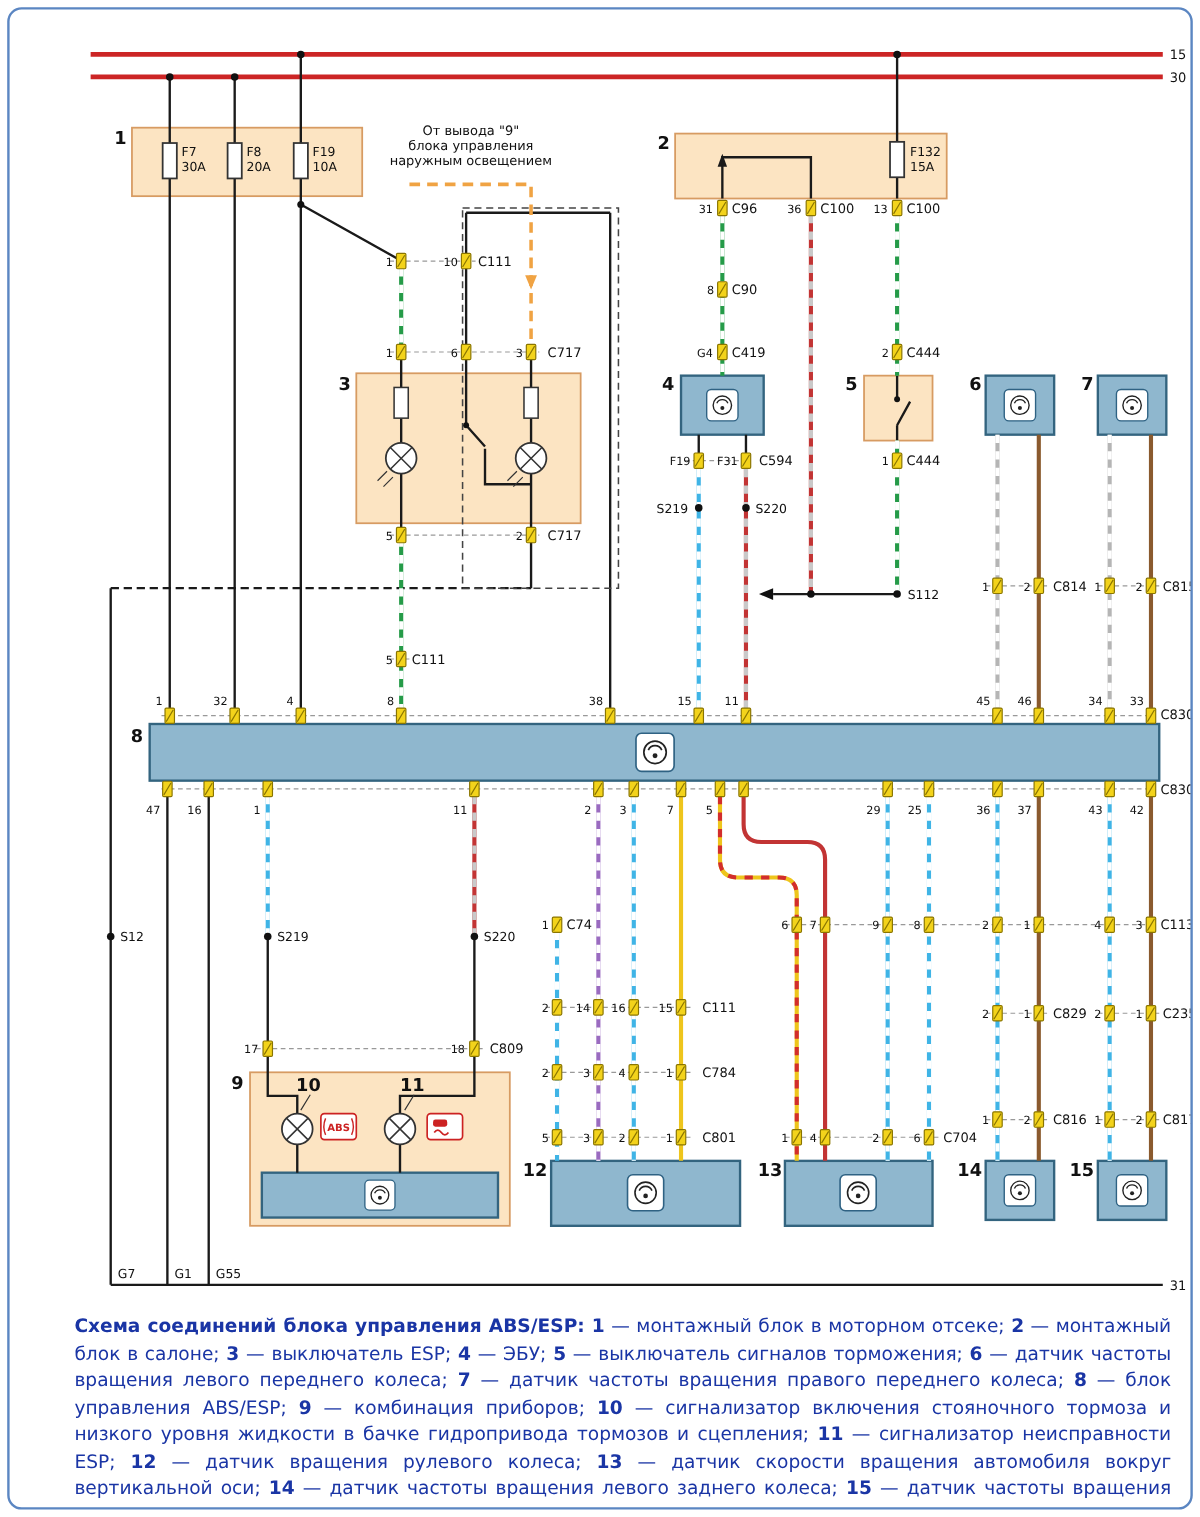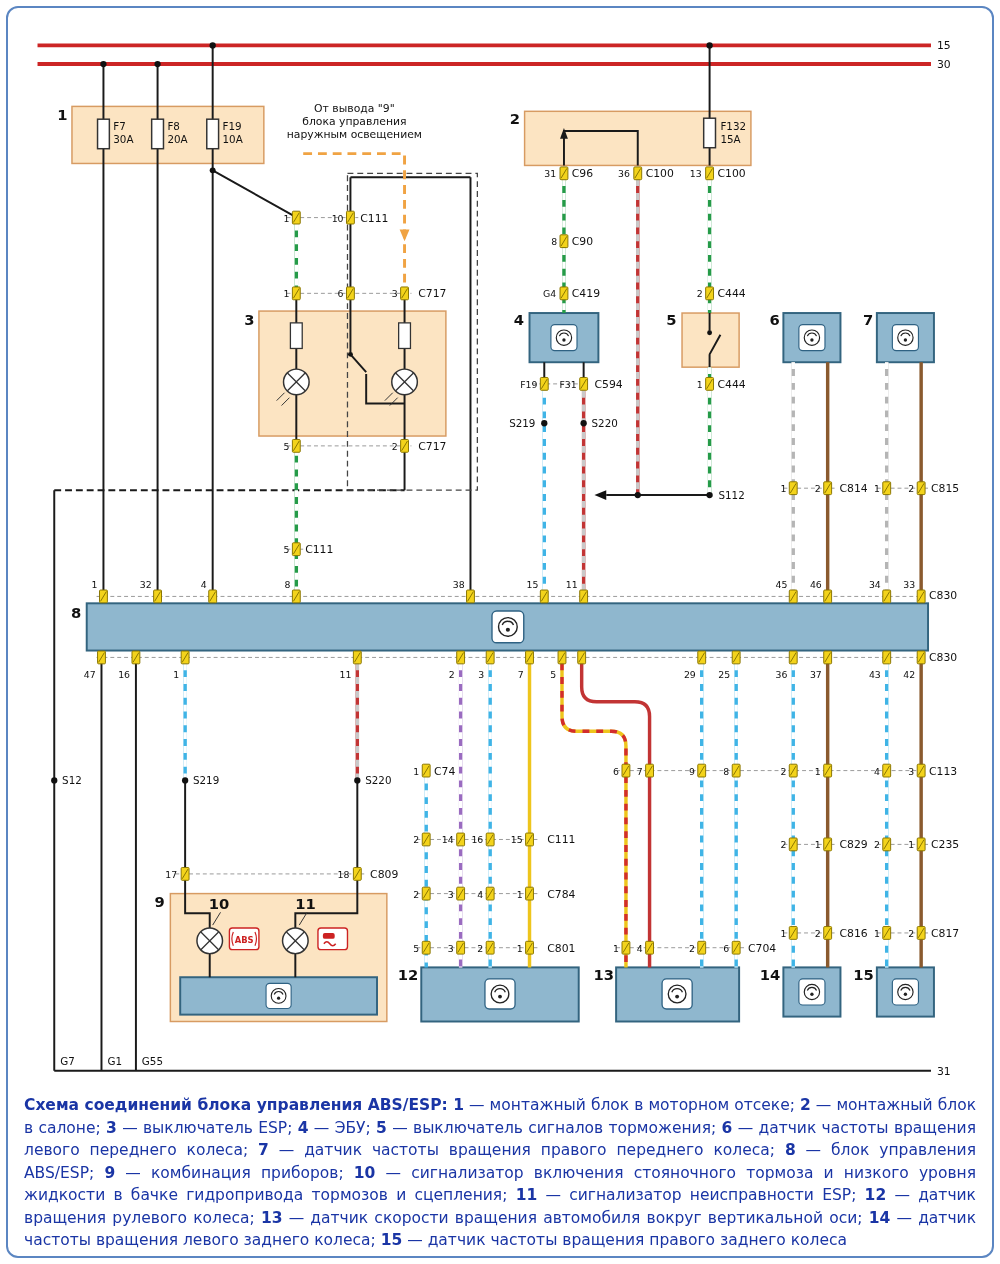--- a/index.html
+++ b/index.html
@@ -1,17 +1,17 @@
 <!DOCTYPE html>
 <html><head>
 <meta charset="utf-8">
 <style>
   html,body{margin:0;padding:0;background:#fff;}
   body{width:1000px;height:1264px;position:relative;font-family:"DejaVu Sans",sans-serif;}
-  .frame{position:absolute;left:6px;top:6px;right:6px;bottom:6px;border:2px solid #5b86c2;border-radius:12px;overflow:hidden;background:#fff;}
+  .frame{position:absolute;left:6px;top:6px;right:6px;bottom:6px;border:2px solid #5b86c2;border-radius:12px;overflow:hidden;background:#fff;padding-left:38px;}
   svg{display:block;}
   .tx{font-family:"DejaVu Sans",sans-serif;fill:#111;}
   .t9{font-size:9.5px;}
   .t10{font-size:10.5px;}
   .t11{font-size:11px;}
   .tb{font-size:15px;font-weight:bold;}
   .te{text-anchor:end;}
   .tm{text-anchor:middle;}
   .wb{stroke:#1a1a1a;stroke-width:2;fill:none;}
   .bus{stroke:#cc2525;stroke-width:4;fill:none;}

